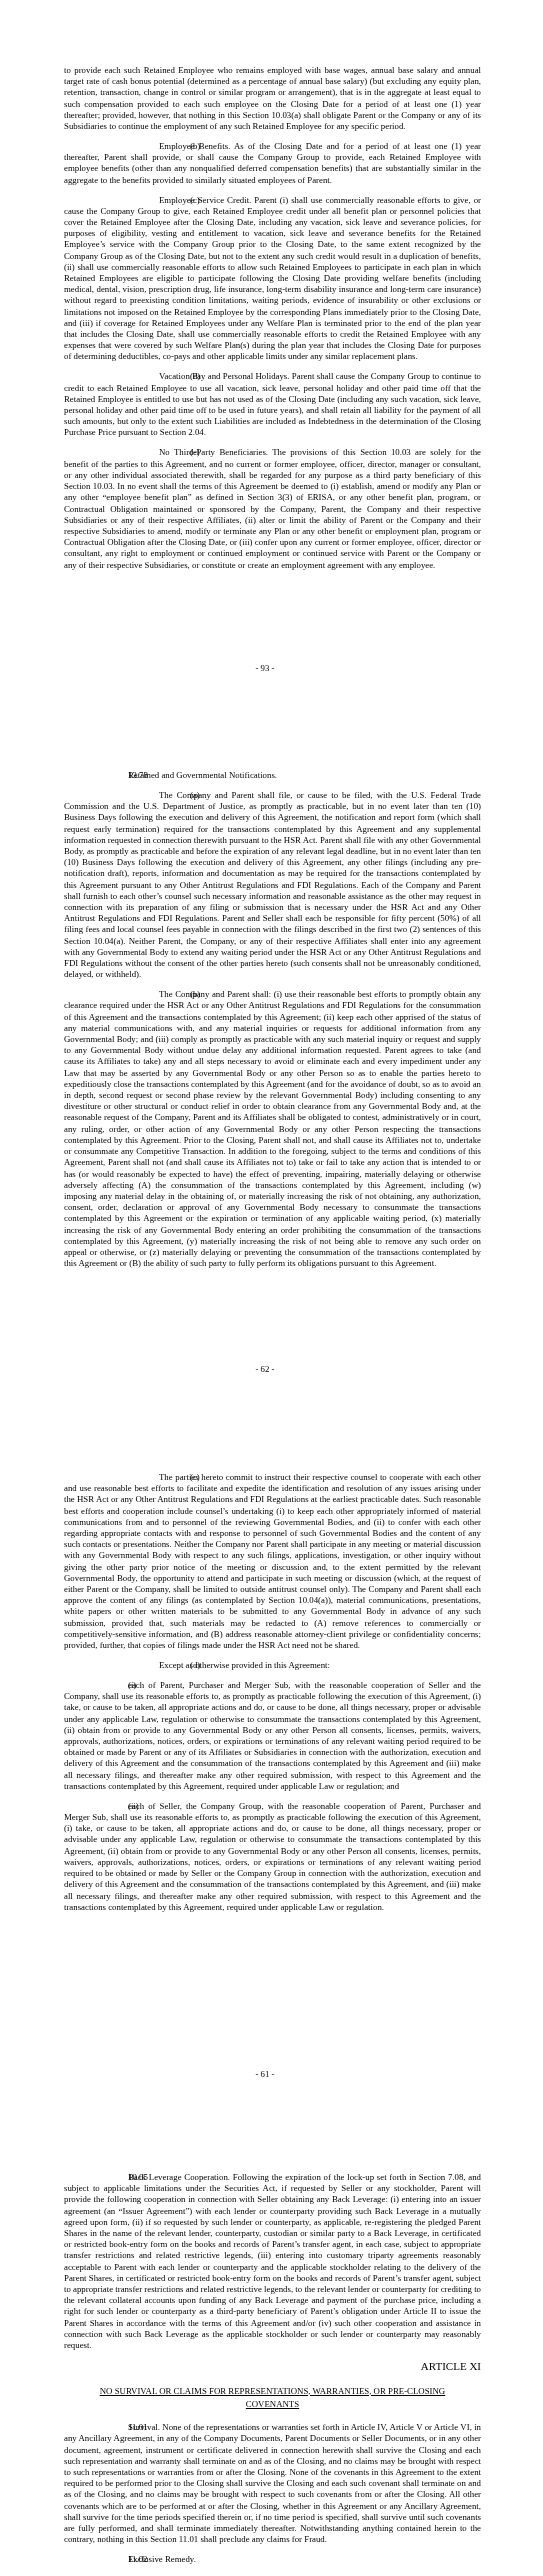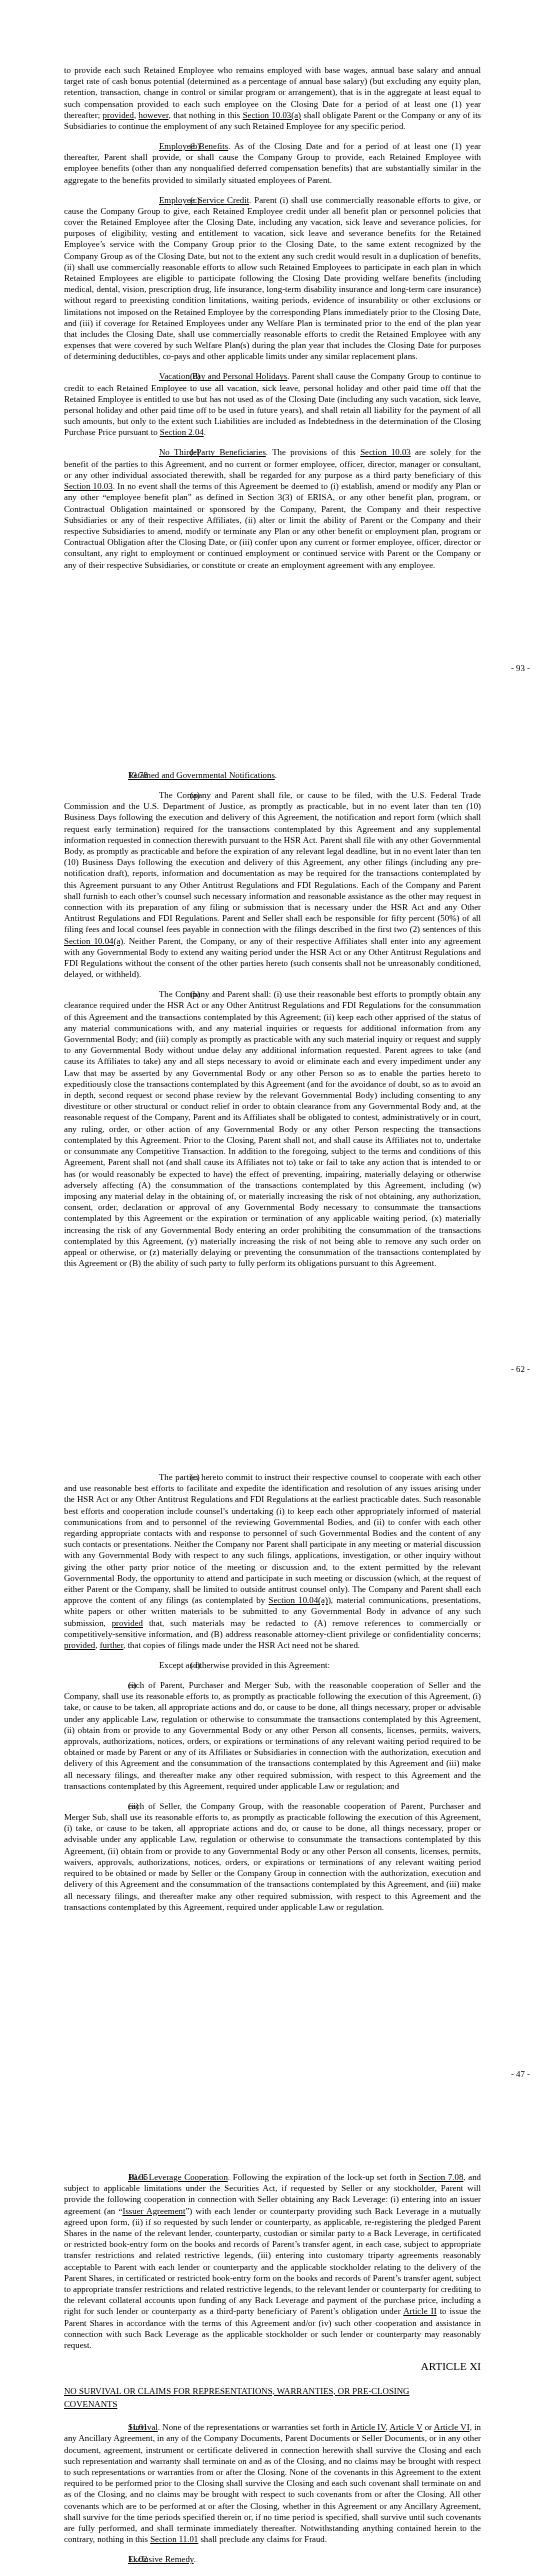--- a/index.html
+++ b/index.html
@@ -17,50 +17,51 @@
     left: 64px;
     width: 417px;
   }
   #page-1 { top: 65px; }
   #page-2 { top: 770px; }
   #page-3 { top: 1472px; }
   #page-4 { top: 2172px; }
   .pagenum {
     position: absolute;
     left: 0; width: 530px;
-    text-align: right;
+    text-align: center;
     font-size: 8.8px;
     line-height: 11.2px;
   }
   #num-1 { top: 663px; }
   #num-2 { top: 1364px; }
   #num-3 { top: 2069px; }
   p.doc {
     margin: 0 0 8.8px 0;
     font-size: 8.8px;
     line-height: 11.2px;
     text-align: justify;
     text-justify: inter-word;
   }
   .ind1  { text-indent: 63px; }  
   .ind05 { text-indent: 32px; }   
   .sub   { margin-left: 63px; text-indent: 32px; } 
   .lbl   { display: inline-block; width: 32px; }
-  .u     { text-decoration: underline; }
+  .u     { }
   .center {
     margin: 2.1px 0 12.4px 0;
     font-size: 11px;
     line-height: 12.4px;
     text-align: right;
     text-indent: 0;
   }
   .center-lines {
     margin: 0 0 11.3px 0;
     font-size: 8.8px;
     line-height: 13px;
+    text-align: center;
     text-indent: 0;
   }
   .center-lines div { text-decoration: underline; }
 </style>
 </head>
 <body>
 
 <div class="page" id="page-1">
     <p class="doc">to provide each such Retained Employee who remains employed with base wages, annual base salary and annual target rate of cash bonus potential (determined as a percentage of annual base salary) (but excluding any equity plan, retention, transaction, change in control or similar program or arrangement), that is in the aggregate at least equal to such compensation provided to each such employee on the Closing Date for a period of at least one (1) year thereafter; <span class="u">provided</span>, <span class="u">however</span>, that nothing in this <span class="u">Section 10.03(a)</span> shall obligate Parent or the Company or any of its Subsidiaries to continue the employment of any such Retained Employee for any specific period.</p>
     <p class="doc ind1"><span class="lbl">(b)</span><span class="u">Employee Benefits</span>. As of the Closing Date and for a period of at least one (1) year thereafter, Parent shall provide, or shall cause the Company Group to provide, each Retained Employee with employee benefits (other than any nonqualified deferred compensation benefits) that are substantially similar in the aggregate to the benefits provided to similarly situated employees of Parent.</p>
@@ -76,21 +77,21 @@
     <p class="doc ind1"><span class="lbl">(b)</span>The Company and Parent shall: (i) use their reasonable best efforts to promptly obtain any clearance required under the HSR Act or any Other Antitrust Regulations and FDI Regulations for the consummation of this Agreement and the transactions contemplated by this Agreement; (ii) keep each other apprised of the status of any material communications with, and any material inquiries or requests for additional information from any Governmental Body; and (iii) comply as promptly as practicable with any such material inquiry or request and supply to any Governmental Body without undue delay any additional information requested. Parent agrees to take (and cause its Affiliates to take) any and all steps necessary to avoid or eliminate each and every impediment under any Law that may be asserted by any Governmental Body or any other Person so as to enable the parties hereto to expeditiously close the transactions contemplated by this Agreement (and for the avoidance of doubt, so as to avoid an in depth, second request or second phase review by the relevant Governmental Body) including consenting to any divestiture or other structural or conduct relief in order to obtain clearance from any Governmental Body and, at the reasonable request of the Company, Parent and its Affiliates shall be obligated to contest, administratively or in court, any ruling, order, or other action of any Governmental Body or any other Person respecting the transactions contemplated by this Agreement.  Prior to the Closing, Parent shall not, and shall cause its Affiliates not to, undertake or consummate any Competitive Transaction. In addition to the foregoing, subject to the terms and conditions of this Agreement, Parent shall not (and shall cause its Affiliates not to) take or fail to take any action that is intended to or has (or would reasonably be expected to have) the effect of preventing, impairing, materially delaying or otherwise adversely affecting (A) the consummation of the transactions contemplated by this Agreement, including (w) imposing any material delay in the obtaining of, or materially increasing the risk of not obtaining, any authorization, consent, order, declaration or approval of any Governmental Body necessary to consummate the transactions contemplated by this Agreement or the expiration or termination of any applicable waiting period, (x) materially increasing the risk of any Governmental Body entering an order prohibiting the consummation of the transactions contemplated by this Agreement, (y) materially increasing the risk of not being able to remove any such order on appeal or otherwise, or (z) materially delaying or preventing the consummation of the transactions contemplated by this Agreement or (B) the ability of such party to fully perform its obligations pursuant to this Agreement.</p>
   </div>
 <div class="pagenum" id="num-2">- 62 -</div>
 
 <div class="page" id="page-3">
     <p class="doc ind1"><span class="lbl">(c)</span>The parties hereto commit to instruct their respective counsel to cooperate with each other and use reasonable best efforts to facilitate and expedite the identification and resolution of any issues arising under the HSR Act or any Other Antitrust Regulations and FDI Regulations at the earliest practicable dates. Such reasonable best efforts and cooperation include counsel’s undertaking (i) to keep each other appropriately informed of material communications from and to personnel of the reviewing Governmental Bodies, and (ii) to confer with each other regarding appropriate contacts with and response to personnel of such Governmental Bodies and the content of any such contacts or presentations. Neither the Company nor Parent shall participate in any meeting or material discussion with any Governmental Body with respect to any such filings, applications, investigation, or other inquiry without giving the other party prior notice of the meeting or discussion and, to the extent permitted by the relevant Governmental Body, the opportunity to attend and participate in such meeting or discussion (which, at the request of either Parent or the Company, shall be limited to outside antitrust counsel only). The Company and Parent shall each approve the content of any filings (as contemplated by <span class="u">Section 10.04(a)</span>), material communications, presentations, white papers or other written materials to be submitted to any Governmental Body in advance of any such submission, <span class="u">provided</span> that, such materials may be redacted to (A) remove references to commercially or competitively-sensitive information, and (B) address reasonable attorney-client privilege or confidentiality concerns; <span class="u">provided</span>, <span class="u">further</span>, that copies of filings made under the HSR Act need not be shared.</p>
     <p class="doc ind1"><span class="lbl">(d)</span>Except as otherwise provided in this Agreement:</p>
     <p class="doc sub"><span class="lbl">(i)</span>each of Parent, Purchaser and Merger Sub, with the reasonable cooperation of Seller and the Company, shall use its reasonable efforts to, as promptly as practicable following the execution of this Agreement, (i) take, or cause to be taken, all appropriate actions and do, or cause to be done, all things necessary, proper or advisable under any applicable Law, regulation or otherwise to consummate the transactions contemplated by this Agreement, (ii) obtain from or provide to any Governmental Body or any other Person all consents, licenses, permits, waivers, approvals, authorizations, notices, orders, or expirations or terminations of any relevant waiting period required to be obtained or made by Parent or any of its Affiliates or Subsidiaries in connection with the authorization, execution and delivery of this Agreement and the consummation of the transactions contemplated by this Agreement and (iii) make all necessary filings, and thereafter make any other required submission, with respect to this Agreement and the transactions contemplated by this Agreement, required under applicable Law or regulation; and</p>
     <p class="doc sub"><span class="lbl">(ii)</span>each of Seller, the Company Group, with the reasonable cooperation of Parent, Purchaser and Merger Sub, shall use its reasonable efforts to, as promptly as practicable following the execution of this Agreement, (i) take, or cause to be taken, all appropriate actions and do, or cause to be done, all things necessary, proper or advisable under any applicable Law, regulation or otherwise to consummate the transactions contemplated by this Agreement, (ii) obtain from or provide to any Governmental Body or any other Person all consents, licenses, permits, waivers, approvals, authorizations, notices, orders, or expirations or terminations of any relevant waiting period required to be obtained or made by Seller or the Company Group in connection with the authorization, execution and delivery of this Agreement and the consummation of the transactions contemplated by this Agreement, and (iii) make all necessary filings, and thereafter make any other required submission, with respect to this Agreement and the transactions contemplated by this Agreement, required under applicable Law or regulation.</p>
   </div>
-<div class="pagenum" id="num-3">- 47 -</div>
+<div class="pagenum" id="num-3">- 61 -</div>
 
 <div class="page" id="page-4">
     <p class="doc ind05"><span class="lbl">10.05</span><span class="u">Back Leverage Cooperation</span>. Following the expiration of the lock-up set forth in <span class="u">Section 7.08</span>, and subject to applicable limitations under the Securities Act, if requested by Seller or any stockholder, Parent will provide the following cooperation in connection with Seller obtaining any Back Leverage: (i) entering into an issuer agreement (an “<span class="u">Issuer Agreement</span>”) with each lender or counterparty providing such Back Leverage in a mutually agreed upon form, (ii) if so requested by such lender or counterparty, as applicable, re-registering the pledged Parent Shares in the name of the relevant lender, counterparty, custodian or similar party to a Back Leverage, in certificated or restricted book-entry form on the books and records of Parent’s transfer agent, in each case, subject to appropriate transfer restrictions and related restrictive legends, (iii) entering into customary triparty agreements reasonably acceptable to Parent with each lender or counterparty and the applicable stockholder relating to the delivery of the Parent Shares, in certificated or restricted book-entry form on the books and records of Parent’s transfer agent, subject to appropriate transfer restrictions and related restrictive legends, to the relevant lender or counterparty for crediting to the relevant collateral accounts upon funding of any Back Leverage and payment of the purchase price, including a right for such lender or counterparty as a third-party beneficiary of Parent’s obligation under <span class="u">Article II</span> to issue the Parent Shares in accordance with the terms of this Agreement and/or (iv) such other cooperation and assistance in connection with such Back Leverage as the applicable stockholder or such lender or counterparty may reasonably request.</p>
     <div class="center">ARTICLE XI</div>
     <div class="center-lines">
       <div>NO SURVIVAL OR CLAIMS FOR REPRESENTATIONS, WARRANTIES, OR PRE-CLOSING</div>
       <div>COVENANTS</div>
     </div>
     <p class="doc ind05"><span class="lbl">11.01</span><span class="u">Survival</span>.  None of the representations or warranties set forth in <span class="u">Article IV</span>, <span class="u">Article V</span> or <span class="u">Article VI</span>, in any Ancillary Agreement, in any of the Company Documents, Parent Documents or Seller Documents, or in any other document, agreement, instrument or certificate delivered in connection herewith shall survive the Closing and each such representation and warranty shall terminate on and as of the Closing, and no claims may be brought with respect to such representations or warranties from or after the Closing. None of the covenants in this Agreement to the extent required to be performed prior to the Closing shall survive the Closing and each such covenant shall terminate on and as of the Closing, and no claims may be brought with respect to such covenants from or after the Closing. All other covenants which are to be performed at or after the Closing, whether in this Agreement or any Ancillary Agreement, shall survive for the time periods specified therein or, if no time period is specified, shall survive until such covenants are fully performed, and shall terminate immediately thereafter. Notwithstanding anything contained herein to the contrary, nothing in this <span class="u">Section 11.01</span> shall preclude any claims for Fraud.</p>
     <p class="doc ind05"><span class="lbl">11.02</span><span class="u">Exclusive Remedy</span>.</p>

